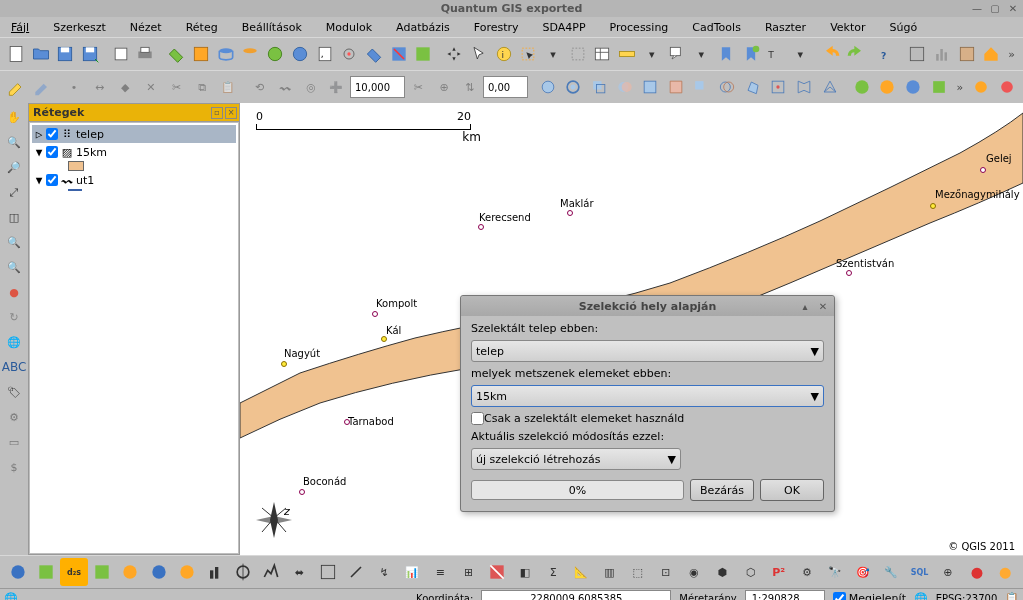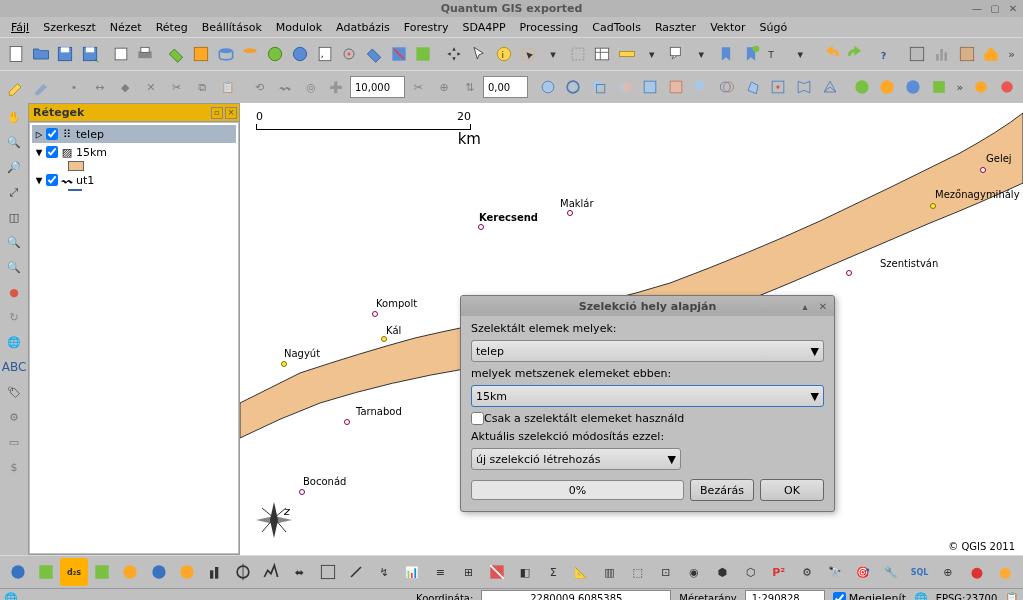--- a/index.html
+++ b/index.html
@@ -5,21 +5,21 @@
 * { box-sizing: border-box; margin: 0; padding: 0; font-family: "DejaVu Sans", Arial, sans-serif; font-size: 11px; }
 body { width: 1023px; height: 600px; background: #bfbfbf; overflow: hidden; position: relative; }
 
 
 .titlebar { height: 17px; background: #b5b5b5; display: flex; align-items: center; justify-content: center; position: relative; }
 .titlebar-text { color: #555; font-weight: bold; }
 .titlebar-controls { position: absolute; right: 4px; display: flex; gap: 6px; }
 .tb-btn { width: 12px; height: 12px; color: #555; cursor: pointer; font-size: 10px; display:flex; align-items:center; justify-content:center; }
 
 
-.menubar { height: 20px; background: #c0c0c0; display: flex; align-items: center; padding: 0 4px; gap: 0; }
+.menubar { height: 20px; background: #c0c0c0; display: flex; align-items: center; padding: 0 4px; gap: 10px; }
 .menu-item { padding: 2px 7px; cursor: pointer; color: #000; }
 .menu-item u { text-decoration: underline; }
 
 
 .toolbar-row { background: #c0c0c0; display: flex; align-items: center; padding: 2px 4px; gap: 1px; border-top: 1px solid #d8d8d8; min-height: 32px;}
 .tool { width: 28px; height: 28px; border: 1px solid transparent; border-radius: 3px; display: flex; align-items: center; justify-content: center; cursor: pointer; color: #333; }
 .tool-sep { width: 6px; }
 .tool-input { width: 55px; height: 22px; border: 1px solid #888; background: #fff; padding: 0 4px; font-size: 10px; }
 .tool-more { width: 18px; height: 28px; display:flex; align-items:center; justify-content:center; cursor:pointer; color:#444;}
 
@@ -498,41 +498,41 @@
     <svg class="map-path" viewBox="0 0 783 452" preserveAspectRatio="none">
       <path d="M 0 300 Q 30 285 60 270 Q 120 250 175 235 Q 230 222 290 212 Q 360 202 430 180 Q 510 150 580 118 Q 650 85 720 50 Q 760 28 783 10 L 783 80 Q 740 100 690 120 Q 620 150 550 180 Q 470 215 390 235 Q 310 255 230 265 Q 150 278 80 300 Q 40 315 0 335 Z" fill="#f0c290" stroke="#333" stroke-width="1"></path>
     </svg>
 
     <div class="scale-bar">
       <div class="scale-lbls" style="width:215px">
         <span>0</span>
         <span>20</span>
       </div>
       <div class="scale-line" style="width:215px"></div>
-      <div style="text-align:right;font-size:15px;width:225px">km</div>
+      <div style="text-align:right;font-size:12px;width:225px">km</div>
     </div>
 
     <div id="map-labels-container">
         <span class="map-label" style="left: 746px; top: 50px;">Gelej</span>
         <span class="map-point" style="left: 740px; top: 64px;"></span>
         <span class="map-label" style="left: 695px; top: 86px;">Mezőnagymihály</span>
         <span class="map-point y" style="left: 690px; top: 100px;"></span>
-        <span class="map-label" style="left: 640px; top: 155px;">Szentistván</span>
+        <span class="map-label" style="left: 596px; top: 155px;">Szentistván</span>
         <span class="map-point" style="left: 606px; top: 167px;"></span>
         <span class="map-label" style="left: 320px; top: 95px;">Maklár</span>
         <span class="map-point" style="left: 327px; top: 107px;"></span>
-        <span class="map-label" style="left: 239px; top: 109px; font-weight: bold;">Kerecsend</span>
+        <span class="map-label" style="left: 239px; top: 109px;">Kerecsend</span>
         <span class="map-point" style="left: 238px; top: 121px;"></span>
         <span class="map-label" style="left: 136px; top: 195px;">Kompolt</span>
         <span class="map-point" style="left: 132px; top: 208px;"></span>
         <span class="map-label" style="left: 146px; top: 222px;">Kál</span>
         <span class="map-point y" style="left: 141px; top: 233px;"></span>
         <span class="map-label" style="left: 44px; top: 245px;">Nagyút</span>
         <span class="map-point y" style="left: 41px; top: 258px;"></span>
-        <span class="map-label" style="left: 108px; top: 303px; margin-left: 8px;">Tarnabod</span>
+        <span class="map-label" style="left: 108px; top: 313px;">Tarnabod</span>
         <span class="map-point" style="left: 104px; top: 316px;"></span>
         <span class="map-label" style="left: 63px; top: 373px;">Boconád</span>
         <span class="map-point" style="left: 59px; top: 386px;"></span>
       </div>
 
     <svg class="compass" viewBox="0 0 40 40">
       <path d="M20 2 L24 20 L20 38 L16 20 Z" fill="#333"></path>
       <path d="M2 20 L20 16 L38 20 L20 24 Z" fill="#333" opacity="0.6"></path>
       <path d="M8 8 L20 18 L32 32" stroke="#333" fill="none"></path>
       <path d="M32 8 L20 18 L8 32" stroke="#333" fill="none"></path>
@@ -653,21 +653,21 @@
 
 <div class="dialog">
   <div class="dlg-title">
     <span class="dlg-title-text">Szelekció hely alapján</span>
     <div class="dlg-title-ctrls">
       <span>▴</span>
       <span>✕</span>
     </div>
   </div>
   <div class="dlg-body">
-    <span class="dlg-label">Szelektált elemek melyek:</span>
+    <span class="dlg-label">Szelektált telep ebben:</span>
     <div class="dlg-select">
       <span>telep</span>
       <span>▼</span>
     </div>
     <span class="dlg-label">melyek metszenek elemeket ebben:</span>
     <div class="dlg-select" style="border:1px solid #3a72c2">
       <span>15km</span>
       <span>▼</span>
     </div>
     <div class="dlg-checkbox-row">

